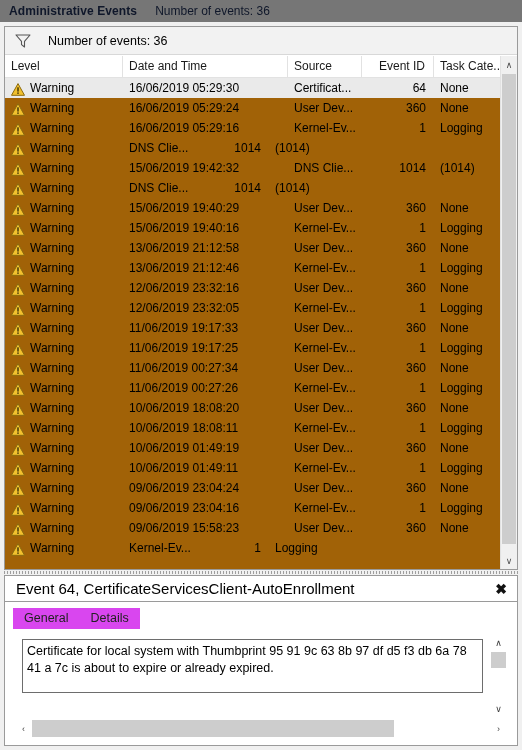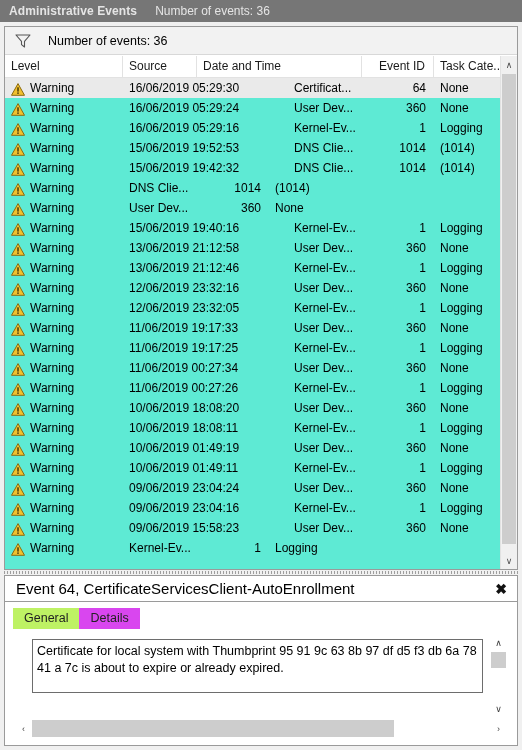--- a/index.html
+++ b/index.html
@@ -14,21 +14,21 @@
     font-family: "Liberation Sans", sans-serif;
     font-size: 12px;
     color: #000;
     -webkit-font-smoothing: none;
   }
 
   
   #title-bar {
     height: 22px;
     background: #767676;
-    color: #e5e5e5;
+    color: #0f172a;
     display: flex;
     align-items: center;
     padding-left: 9px;
     box-sizing: border-box;
   }
   #title-bar .t-main {
     font-weight: bold;
     font-size: 12px;
     letter-spacing: 0.1px;
   }
@@ -93,21 +93,21 @@
     border-right: 1px solid #e2e2e2;
     height: 22px;
     line-height: 21px;
     overflow: hidden;
     white-space: nowrap;
   }
   .rows {
     flex: 1 1 auto;
     overflow: hidden;
     position: relative;
-    background: #5eead4;
+    background: #a16207;
   }
   .row {
     display: flex;
     height: 20px;
     align-items: center;
     box-sizing: border-box;
   }
   .row.sel { background: #eaeaea; }
   .row .cell {
     font-size: 12px;
@@ -223,21 +223,21 @@
   .tab {
     height: 21px;
     line-height: 21px;
     padding: 0 11px;
     font-size: 12.5px;
     box-sizing: border-box;
     background: #d946ef;
     color: #222;
   }
   .tab.active {
-    background: #bef264;
+    background: #d946ef;
     font-weight: normal;
   }
   .tabpanel {
     flex: 1 1 auto;
     background: #ffffff;
     border-top: 1px solid #ffffff;
     position: relative;
     box-sizing: border-box;
   }
   .textbox {
@@ -245,21 +245,20 @@
     left: 9px; right: 26px; top: 9px;
     height: 54px;
     border: 1px solid #6d6d6d;
     box-sizing: border-box;
     padding: 3px 4px 0 4px;
     font-size: 12.5px;
     line-height: 17px;
     overflow: hidden;
     background: #fff;
     color: #000;
-    margin-left: 10px;
   }
   .ghostline {
     position: absolute;
     left: 13px; right: 30px;
     top: 70px;
     height: 13px;
     font-size: 12.5px;
     color: #cfcfcf;
     overflow: hidden;
     white-space: nowrap;
@@ -321,22 +320,22 @@
         <polygon points="1,1 15,1 9.5,7.4 9.5,13 6.5,10.6 6.5,7.4" fill="none" stroke="#555555" stroke-width="1.1" stroke-linejoin="round"></polygon>
       </svg>
     </span>
     <span class="label">Number of events: 36</span>
   </div>
 
   <div class="grid">
 
     <div class="hdr">
       <div class="cell c-level">Level</div>
+      <div class="cell c-date">Date and Time</div>
       <div class="cell c-src">Source</div>
-      <div class="cell c-date">Date and Time</div>
       <div class="cell c-eid">Event ID</div>
       <div class="cell c-task">Task Cate...</div>
     </div>
 
     <div class="rows" id="rows-host">
         <div class="row sel">
           <div class="cell c-level">
             <span class="warnicon"><svg viewBox="0 0 14 13" width="14" height="13">
                 <polygon points="7,0.6 13.5,12.3 0.5,12.3" fill="#f2c12e" stroke="#8a6a10" stroke-width="1" stroke-linejoin="round"></polygon>
                 <rect x="6.3" y="4.3" width="1.4" height="4.3" fill="#3a2d05"></rect>
@@ -379,21 +378,20 @@
         </div>
         <div class="row">
           <div class="cell c-level">
             <span class="warnicon"><svg viewBox="0 0 14 13" width="14" height="13">
                 <polygon points="7,0.6 13.5,12.3 0.5,12.3" fill="#f2c12e" stroke="#8a6a10" stroke-width="1" stroke-linejoin="round"></polygon>
                 <rect x="6.3" y="4.3" width="1.4" height="4.3" fill="#3a2d05"></rect>
                 <rect x="6.3" y="9.4" width="1.4" height="1.5" fill="#3a2d05"></rect>
               </svg></span>
             <span>Warning</span>
           </div>
-          <div class="cell c-date">15/06/2019 19:52:53</div>
           <div class="cell c-src">DNS Clie...</div>
           <div class="cell c-eid">1014</div>
           <div class="cell c-task">(1014)</div>
         </div>
         <div class="row">
           <div class="cell c-level">
             <span class="warnicon"><svg viewBox="0 0 14 13" width="14" height="13">
                 <polygon points="7,0.6 13.5,12.3 0.5,12.3" fill="#f2c12e" stroke="#8a6a10" stroke-width="1" stroke-linejoin="round"></polygon>
                 <rect x="6.3" y="4.3" width="1.4" height="4.3" fill="#3a2d05"></rect>
                 <rect x="6.3" y="9.4" width="1.4" height="1.5" fill="#3a2d05"></rect>
@@ -420,20 +418,21 @@
         </div>
         <div class="row">
           <div class="cell c-level">
             <span class="warnicon"><svg viewBox="0 0 14 13" width="14" height="13">
                 <polygon points="7,0.6 13.5,12.3 0.5,12.3" fill="#f2c12e" stroke="#8a6a10" stroke-width="1" stroke-linejoin="round"></polygon>
                 <rect x="6.3" y="4.3" width="1.4" height="4.3" fill="#3a2d05"></rect>
                 <rect x="6.3" y="9.4" width="1.4" height="1.5" fill="#3a2d05"></rect>
               </svg></span>
             <span>Warning</span>
           </div>
+          <div class="cell c-date">15/06/2019 19:40:29</div>
           <div class="cell c-src">User Dev...</div>
           <div class="cell c-eid">360</div>
           <div class="cell c-task">None</div>
         </div>
         <div class="row">
           <div class="cell c-level">
             <span class="warnicon"><svg viewBox="0 0 14 13" width="14" height="13">
                 <polygon points="7,0.6 13.5,12.3 0.5,12.3" fill="#f2c12e" stroke="#8a6a10" stroke-width="1" stroke-linejoin="round"></polygon>
                 <rect x="6.3" y="4.3" width="1.4" height="4.3" fill="#3a2d05"></rect>
                 <rect x="6.3" y="9.4" width="1.4" height="1.5" fill="#3a2d05"></rect>

